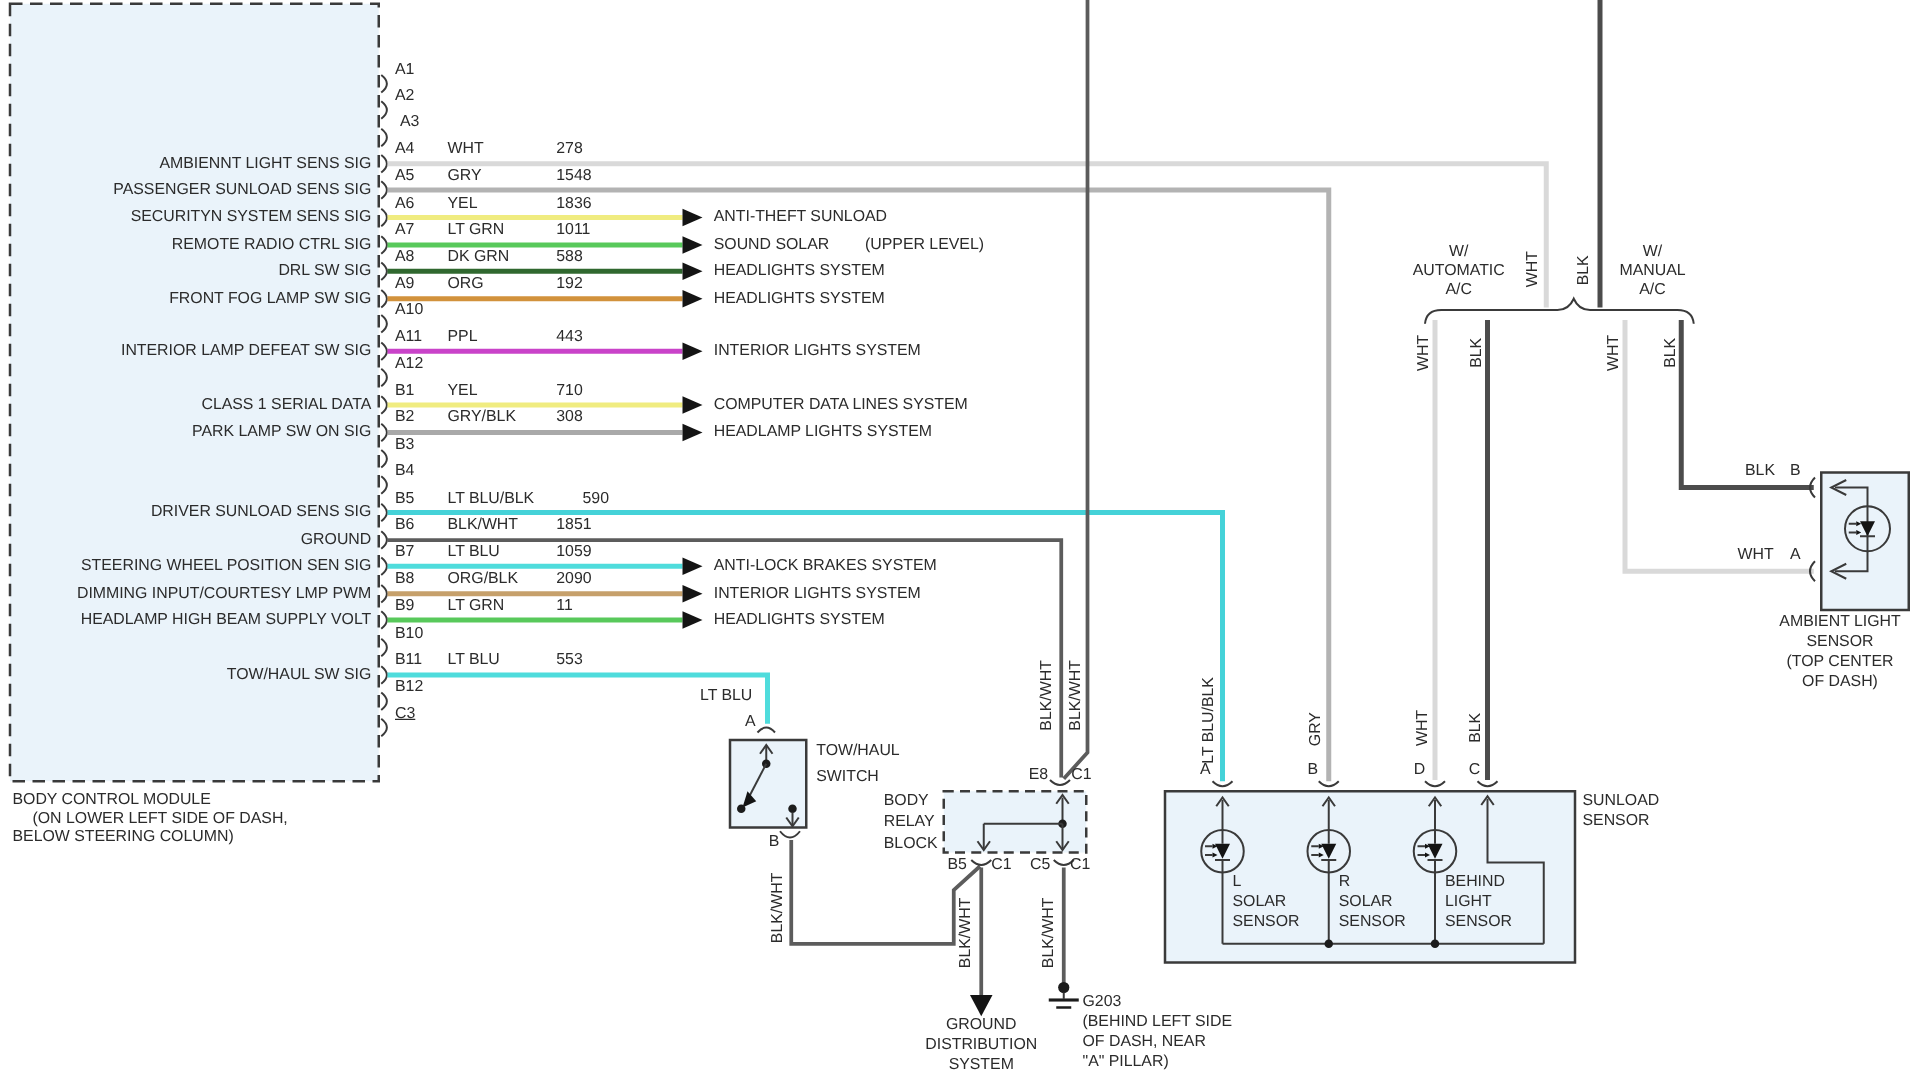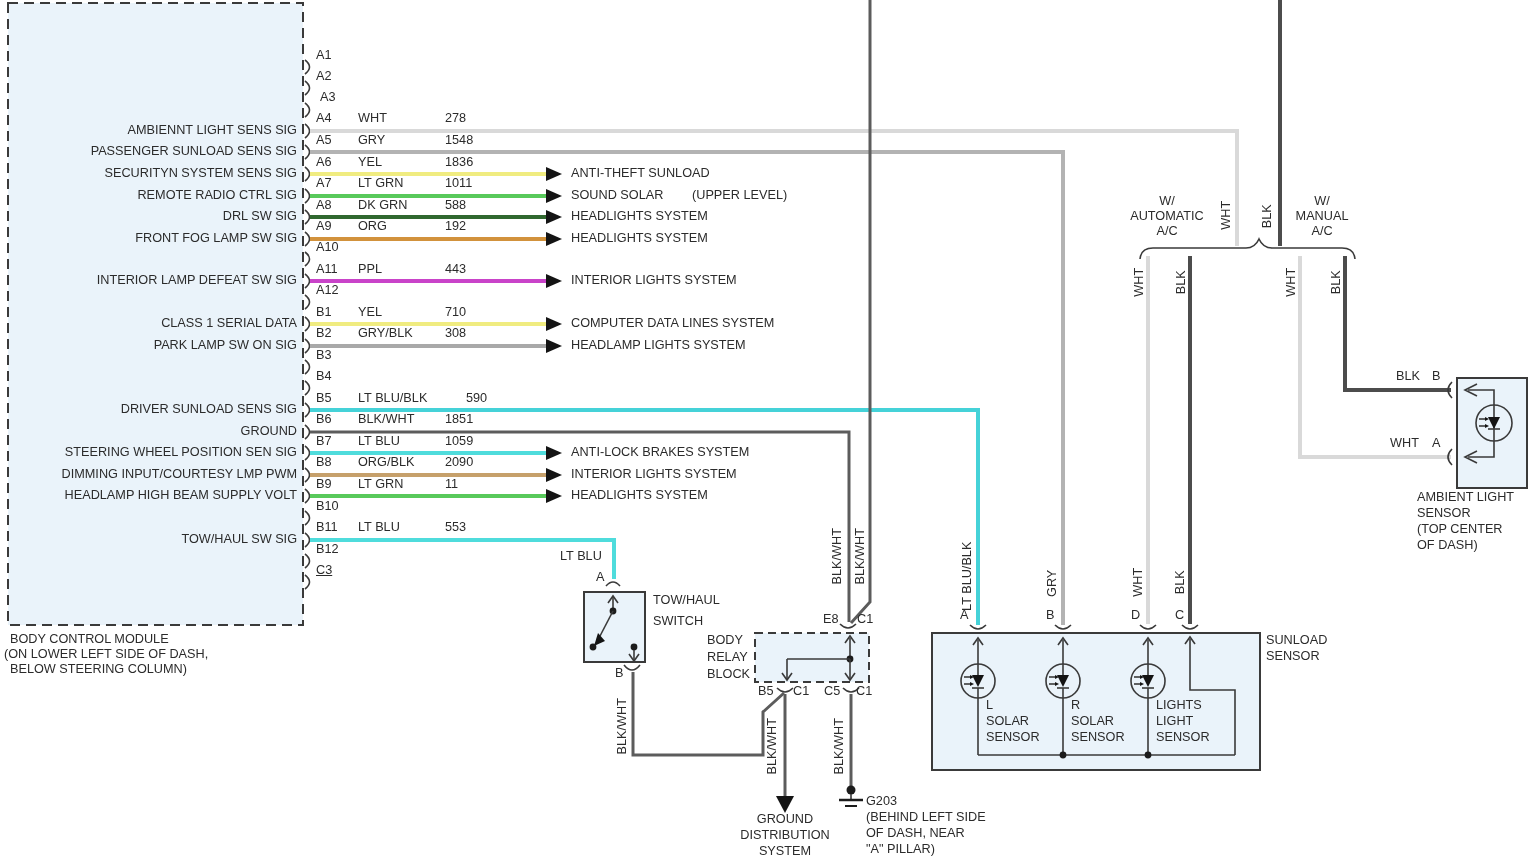--- a/index.html
+++ b/index.html
@@ -4,21 +4,21 @@
 <style>
   html,body{margin:0;padding:0;background:#fff}
   #stage{position:relative;width:1533px;height:867px;background:#fff;overflow:hidden;
          font-family:"Liberation Sans",sans-serif}
   svg{position:absolute;left:0;top:0}
   .t{position:absolute;font-size:12.7px;color:#2b2b2b;white-space:nowrap;line-height:1.15}
   .sig{left:0;width:297px;text-align:right}
   .rot{width:70px;text-align:center;transform:rotate(-90deg)}
   .u{text-decoration:underline}
   .c{text-align:center}
-  .ra{text-align:left}
+  .ra{text-align:center}
   .ln{stroke:#3a3a3a;stroke-width:1.6;fill:none}
   .box{fill:#eaf3fa;stroke:#3a3a3a;stroke-width:2}
   .dot{fill:#1c1c1c}
   .arr{fill:#141414}
 </style>
 </head>
 <body>
 
 <div id="stage">
 
@@ -247,21 +247,21 @@
 <div class="t" style="left:571px;top:209px">HEADLIGHTS SYSTEM</div>
 <div class="t" style="left:571px;top:231px">HEADLIGHTS SYSTEM</div>
 <div class="t" style="left:571px;top:273px">INTERIOR LIGHTS SYSTEM</div>
 <div class="t" style="left:571px;top:316px">COMPUTER DATA LINES SYSTEM</div>
 <div class="t" style="left:571px;top:338px">HEADLAMP LIGHTS SYSTEM</div>
 <div class="t" style="left:571px;top:445px">ANTI-LOCK BRAKES SYSTEM</div>
 <div class="t" style="left:571px;top:467px">INTERIOR LIGHTS SYSTEM</div>
 <div class="t" style="left:571px;top:488px">HEADLIGHTS SYSTEM</div>
 
 <div class="t" style="left:10px;top:632px">BODY CONTROL MODULE</div>
-<div class="t" style="left:4px;top:647px">(ON LOWER LEFT SIDE OF DASH,</div>
+<div class="t" style="left:26px;top:647px">(ON LOWER LEFT SIDE OF DASH,</div>
 <div class="t" style="left:10px;top:662px">BELOW STEERING COLUMN)</div>
 
 <div class="t" style="left:560px;top:549px">LT BLU</div>
 <div class="t" style="left:596px;top:570px">A</div>
 <div class="t" style="left:615px;top:666px">B</div>
 <div class="t" style="left:653px;top:593px">TOW/HAUL</div>
 <div class="t" style="left:653px;top:614px">SWITCH</div>
 
 <div class="t" style="left:707px;top:633px">BODY</div>
 <div class="t" style="left:707px;top:650px">RELAY</div>
@@ -301,21 +301,21 @@
 <div class="t" style="left:1131px;top:608px">D</div>
 <div class="t" style="left:1175px;top:608px">C</div>
 <div class="t" style="left:1266px;top:633px">SUNLOAD</div>
 <div class="t" style="left:1266px;top:649px">SENSOR</div>
 <div class="t" style="left:986px;top:698px">L</div>
 <div class="t" style="left:986px;top:714px">SOLAR</div>
 <div class="t" style="left:986px;top:730px">SENSOR</div>
 <div class="t" style="left:1071px;top:698px">R</div>
 <div class="t" style="left:1071px;top:714px">SOLAR</div>
 <div class="t" style="left:1071px;top:730px">SENSOR</div>
-<div class="t" style="left:1156px;top:698px">LIGHTS</div>
+<div class="t" style="left:1156px;top:698px">BEHIND</div>
 <div class="t" style="left:1156px;top:714px">LIGHT</div>
 <div class="t" style="left:1156px;top:730px">SENSOR</div>
 
 <div class="t" style="left:1396px;top:369px">BLK</div>
 <div class="t" style="left:1432px;top:369px">B</div>
 <div class="t" style="left:1390px;top:436px">WHT</div>
 <div class="t" style="left:1432px;top:436px">A</div>
 <div class="t ra" style="left:1417px;top:490px;width:110px">AMBIENT LIGHT</div>
 <div class="t ra" style="left:1417px;top:506px;width:110px">SENSOR</div>
 <div class="t ra" style="left:1417px;top:522px;width:110px">(TOP CENTER</div>

